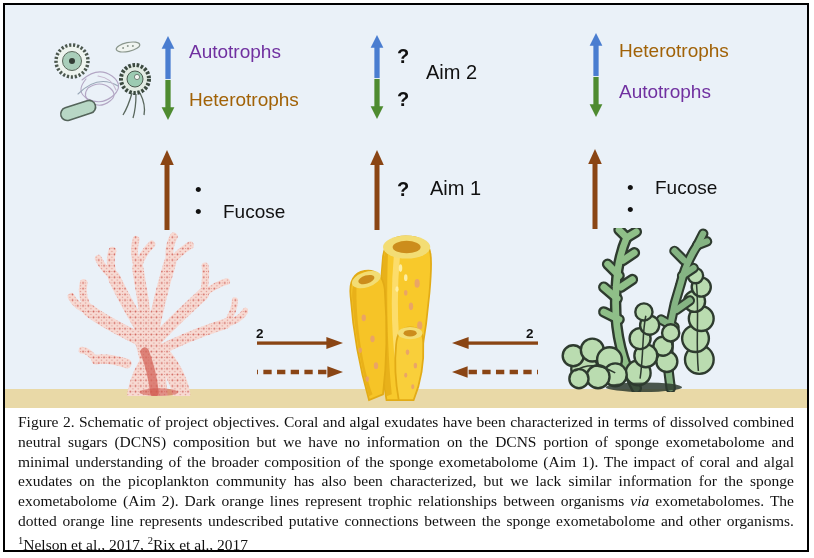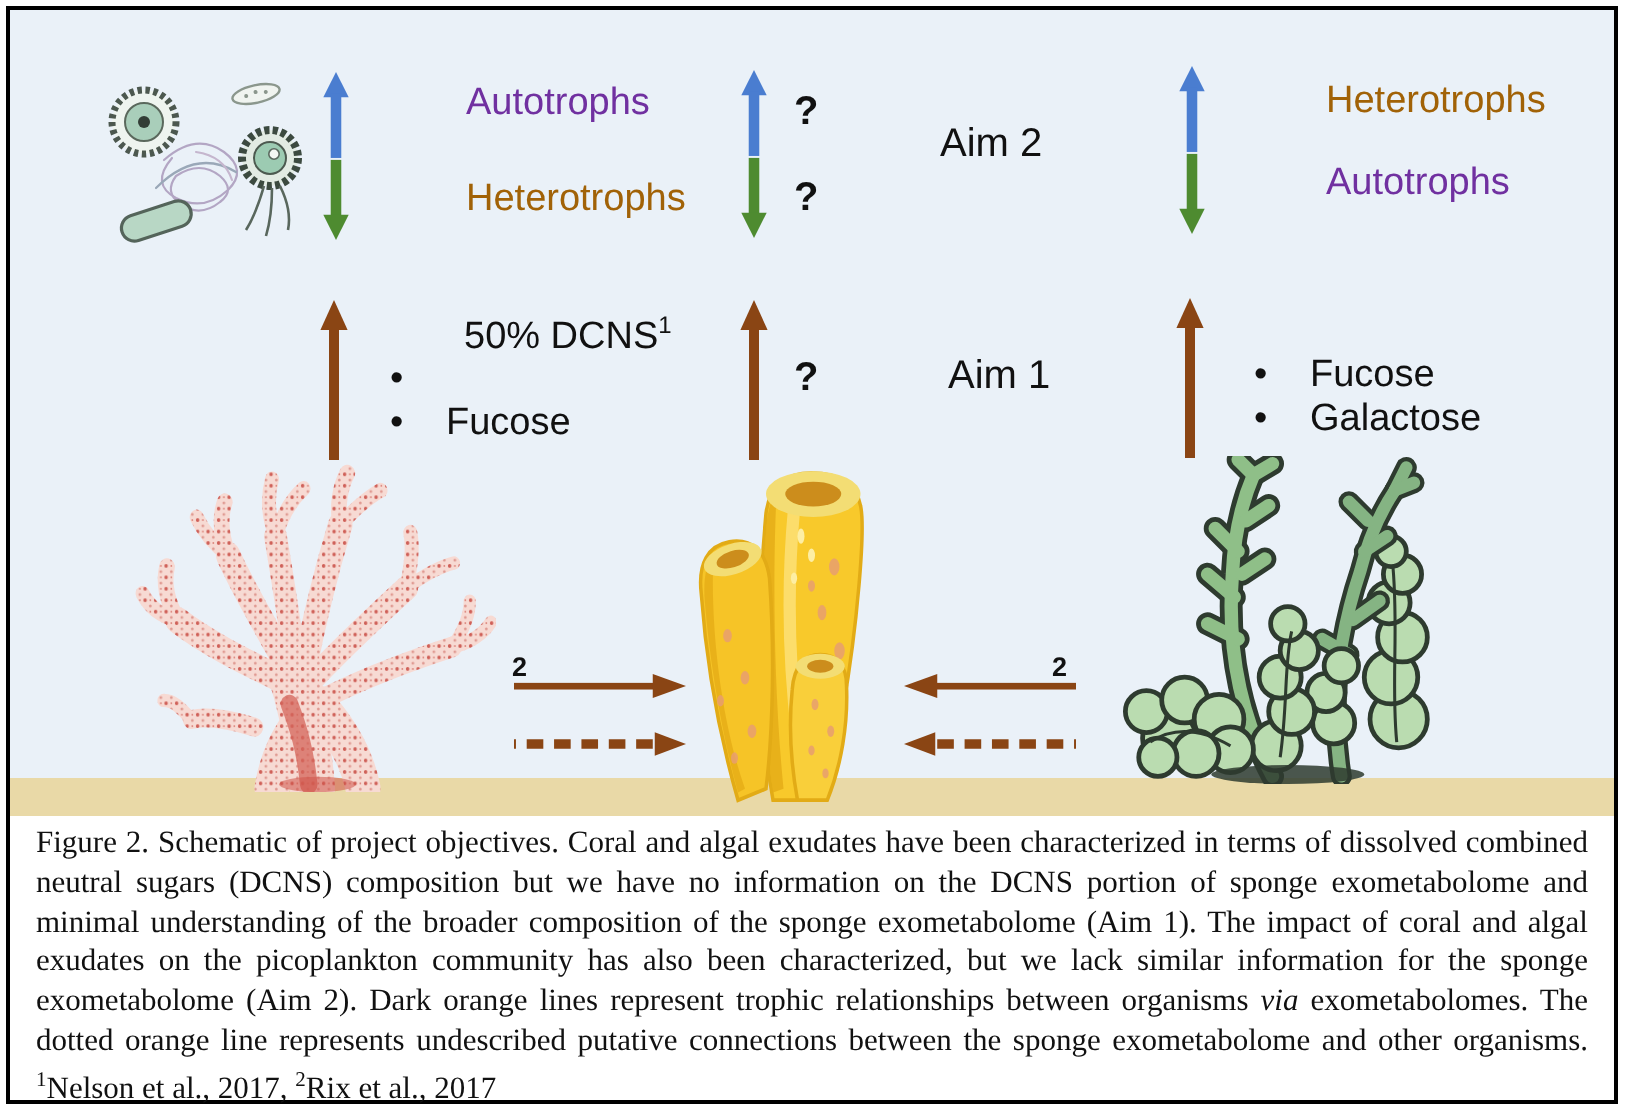--- a/index.html
+++ b/index.html
@@ -2,21 +2,21 @@
 <html><head>
 <meta charset="utf-8">
 <style>
   html,body{margin:0;padding:0;background:#fff;}
   .root{position:relative;width:814px;height:558px;background:#fff;overflow:hidden;
         font-family:"Liberation Sans",sans-serif;}
   .frame{position:absolute;left:3px;top:3px;width:802px;height:545px;border:2px solid #000;}
   .water{position:absolute;left:5px;top:5px;width:802px;height:384px;background:#eaf1f8;}
   .sand{position:absolute;left:5px;top:389px;width:802px;height:19px;background:#e9d9a7;}
   .abs{position:absolute;}
-  .lbl{position:absolute;font-size:19px;line-height:21px;white-space:nowrap;margin-left:44px;}
+  .lbl{position:absolute;font-size:19px;line-height:21px;white-space:nowrap;}
   .purple{color:#7030A0;}
   .red{color:#a16207;}
   .blk{color:#111;}
   .bold{font-weight:normal;font-size:20px;}
   .qmark{position:absolute;font-size:20px;font-weight:bold;color:#111;}
   sup.t{font-size:12px;vertical-align:super;line-height:0;}
   .bullets{position:absolute;font-size:19px;color:#111;}
   .bullet-row{display:flex;line-height:21.5px;white-space:nowrap;}
   .bullet-row .dot{width:28px;text-align:left;padding-left:4px;}
   .fnref{position:absolute;font-size:13.5px;font-weight:600;color:#111;}
@@ -106,23 +106,20 @@
 
   <svg class="biarrow" style="left:588px;top:32px">
       <use href="#sym-biarrow"></use>
     </svg>
   <div class="lbl red" style="left:619px;top:40px">Heterotrophs</div>
   <div class="lbl purple" style="left:619px;top:81px">Autotrophs</div>
 
   <svg class="uparrow" style="left:158px;top:150px">
       <use href="#sym-uparrow"></use>
     </svg>
-  <div class="lbl blk" style="left:188px;top:158px">
-    <span>50% DCNS</span><sup class="t">1</sup>
-  </div>
   <div class="bullets" style="left:191px;top:179px">
     <div class="bullet-row">
       <span class="dot">•</span>
     </div>
     <div class="bullet-row">
       <span class="dot">•</span>
       <span>Fucose</span>
     </div>
   </div>
 
@@ -135,21 +132,20 @@
   <svg class="uparrow" style="left:586px;top:149px">
       <use href="#sym-uparrow"></use>
     </svg>
   <div class="bullets" style="left:623px;top:177px">
     <div class="bullet-row">
       <span class="dot">•</span>
       <span>Fucose</span>
     </div>
     <div class="bullet-row">
       <span class="dot">•</span>
-      <span>Galactose</span>
     </div>
   </div>
 
   <svg class="abs" style="left:66px;top:230px" width="182" height="166" viewBox="0 0 208 174" preserveAspectRatio="none">
     <defs>
       <pattern id="ctex" width="6" height="6" patternUnits="userSpaceOnUse">
         <rect width="6" height="6" fill="#f7dad3"></rect>
         <circle cx="1.5" cy="1.5" r="1" fill="#cf6058"></circle>
         <circle cx="4.5" cy="4.5" r="0.8" fill="#e09a92"></circle>
         <circle cx="4.5" cy="1.5" r="0.5" fill="#d97d74"></circle>

